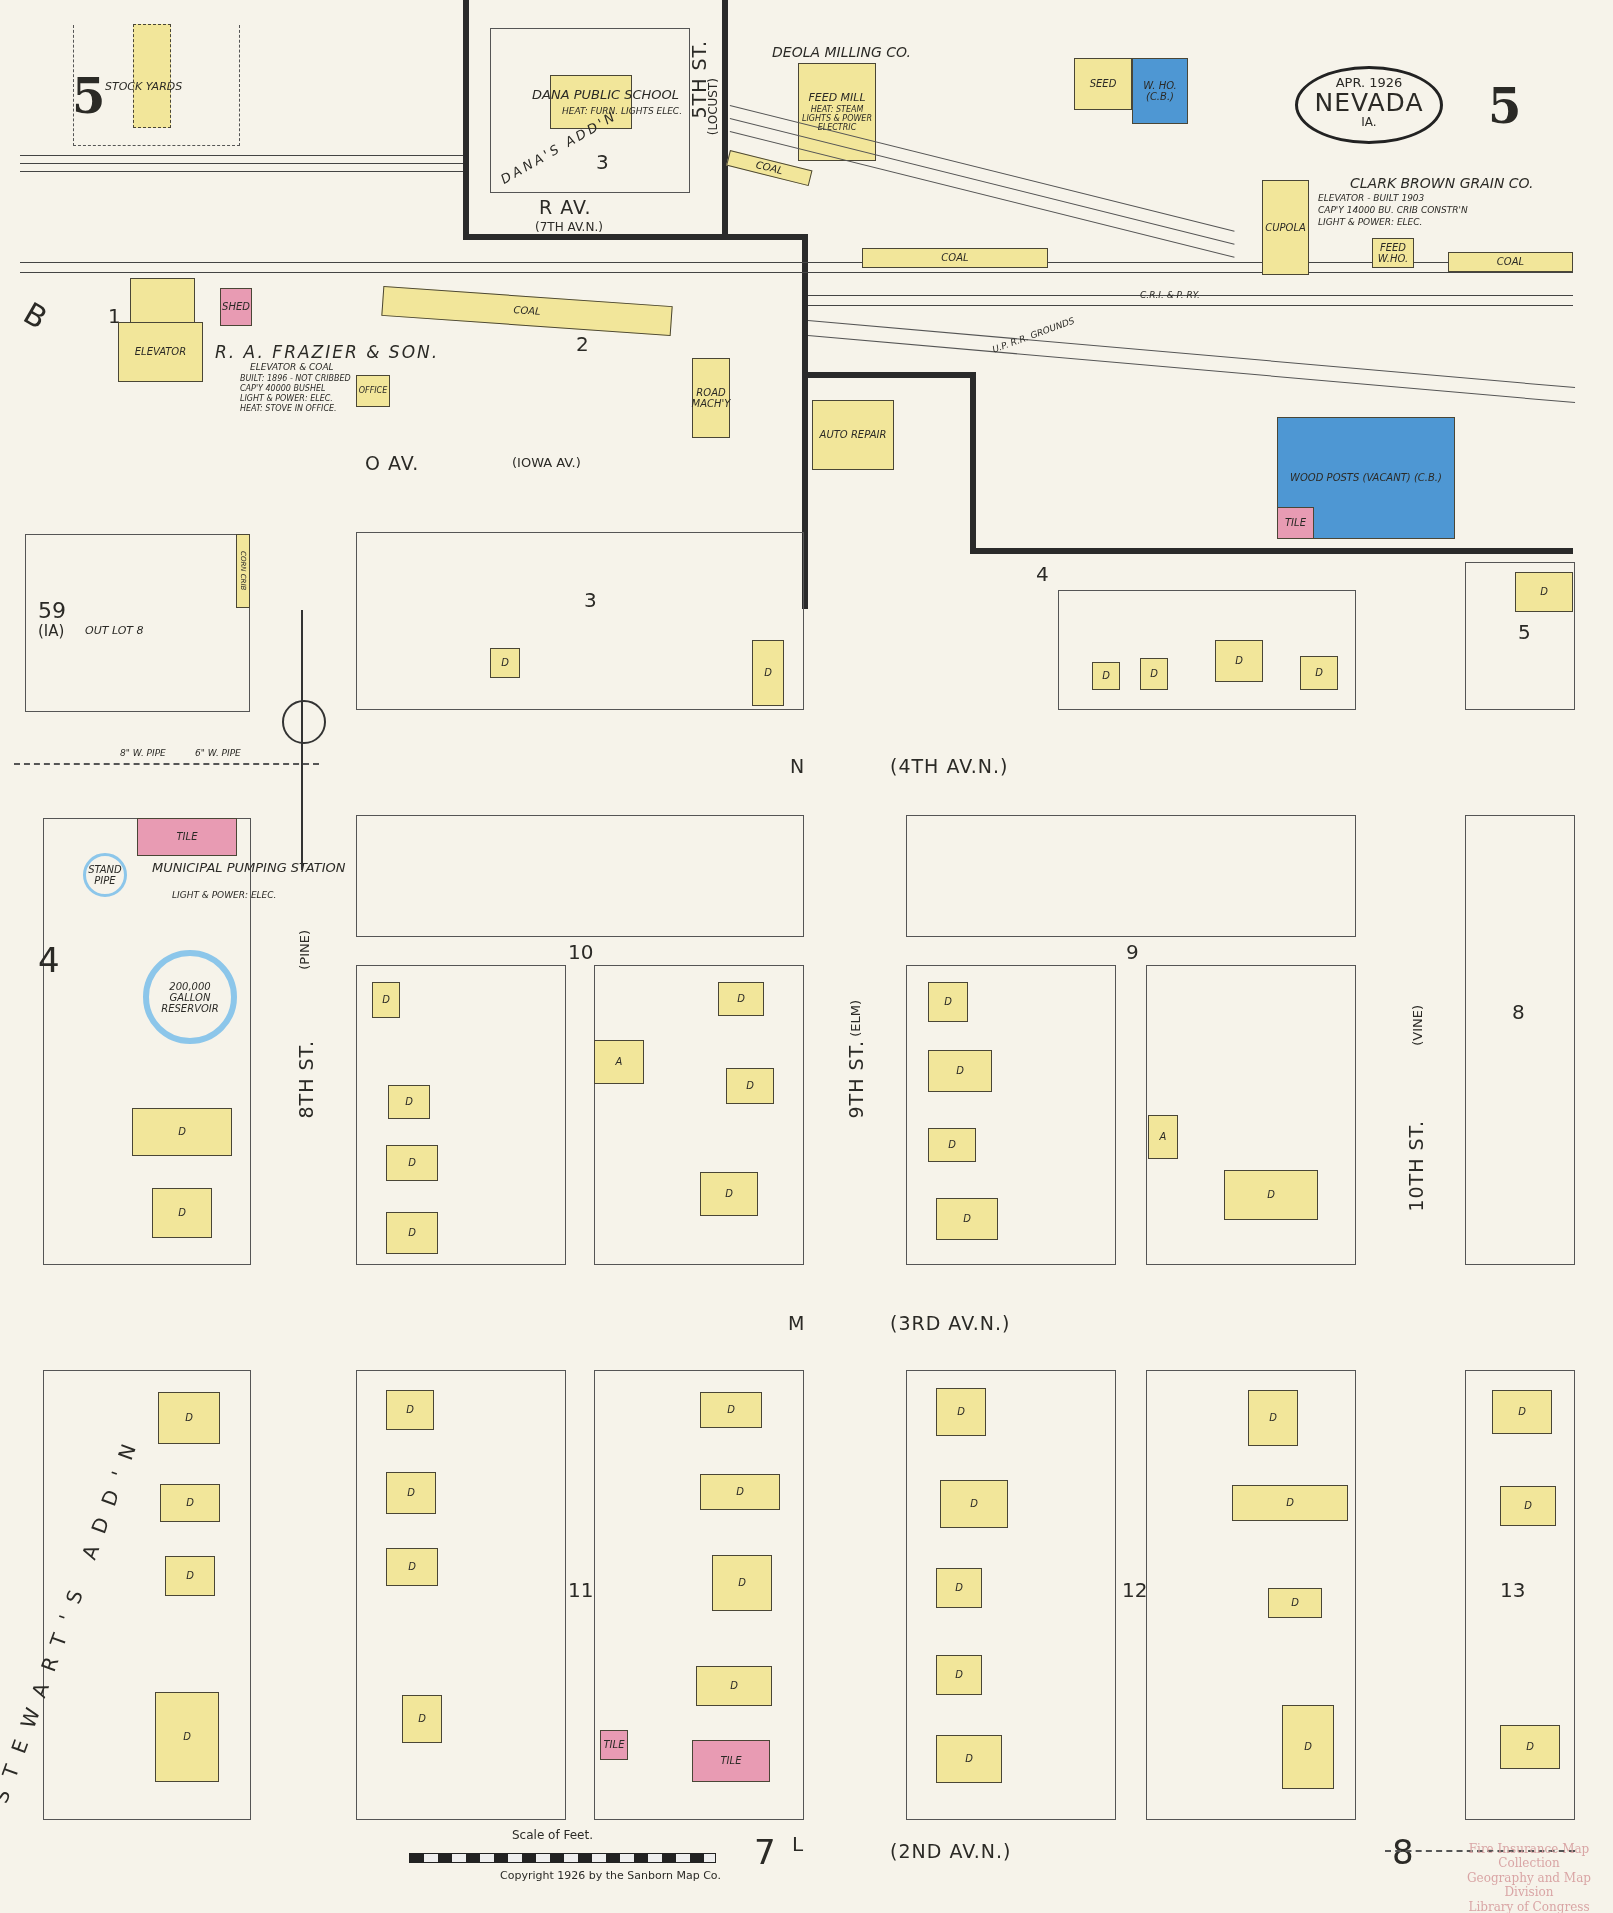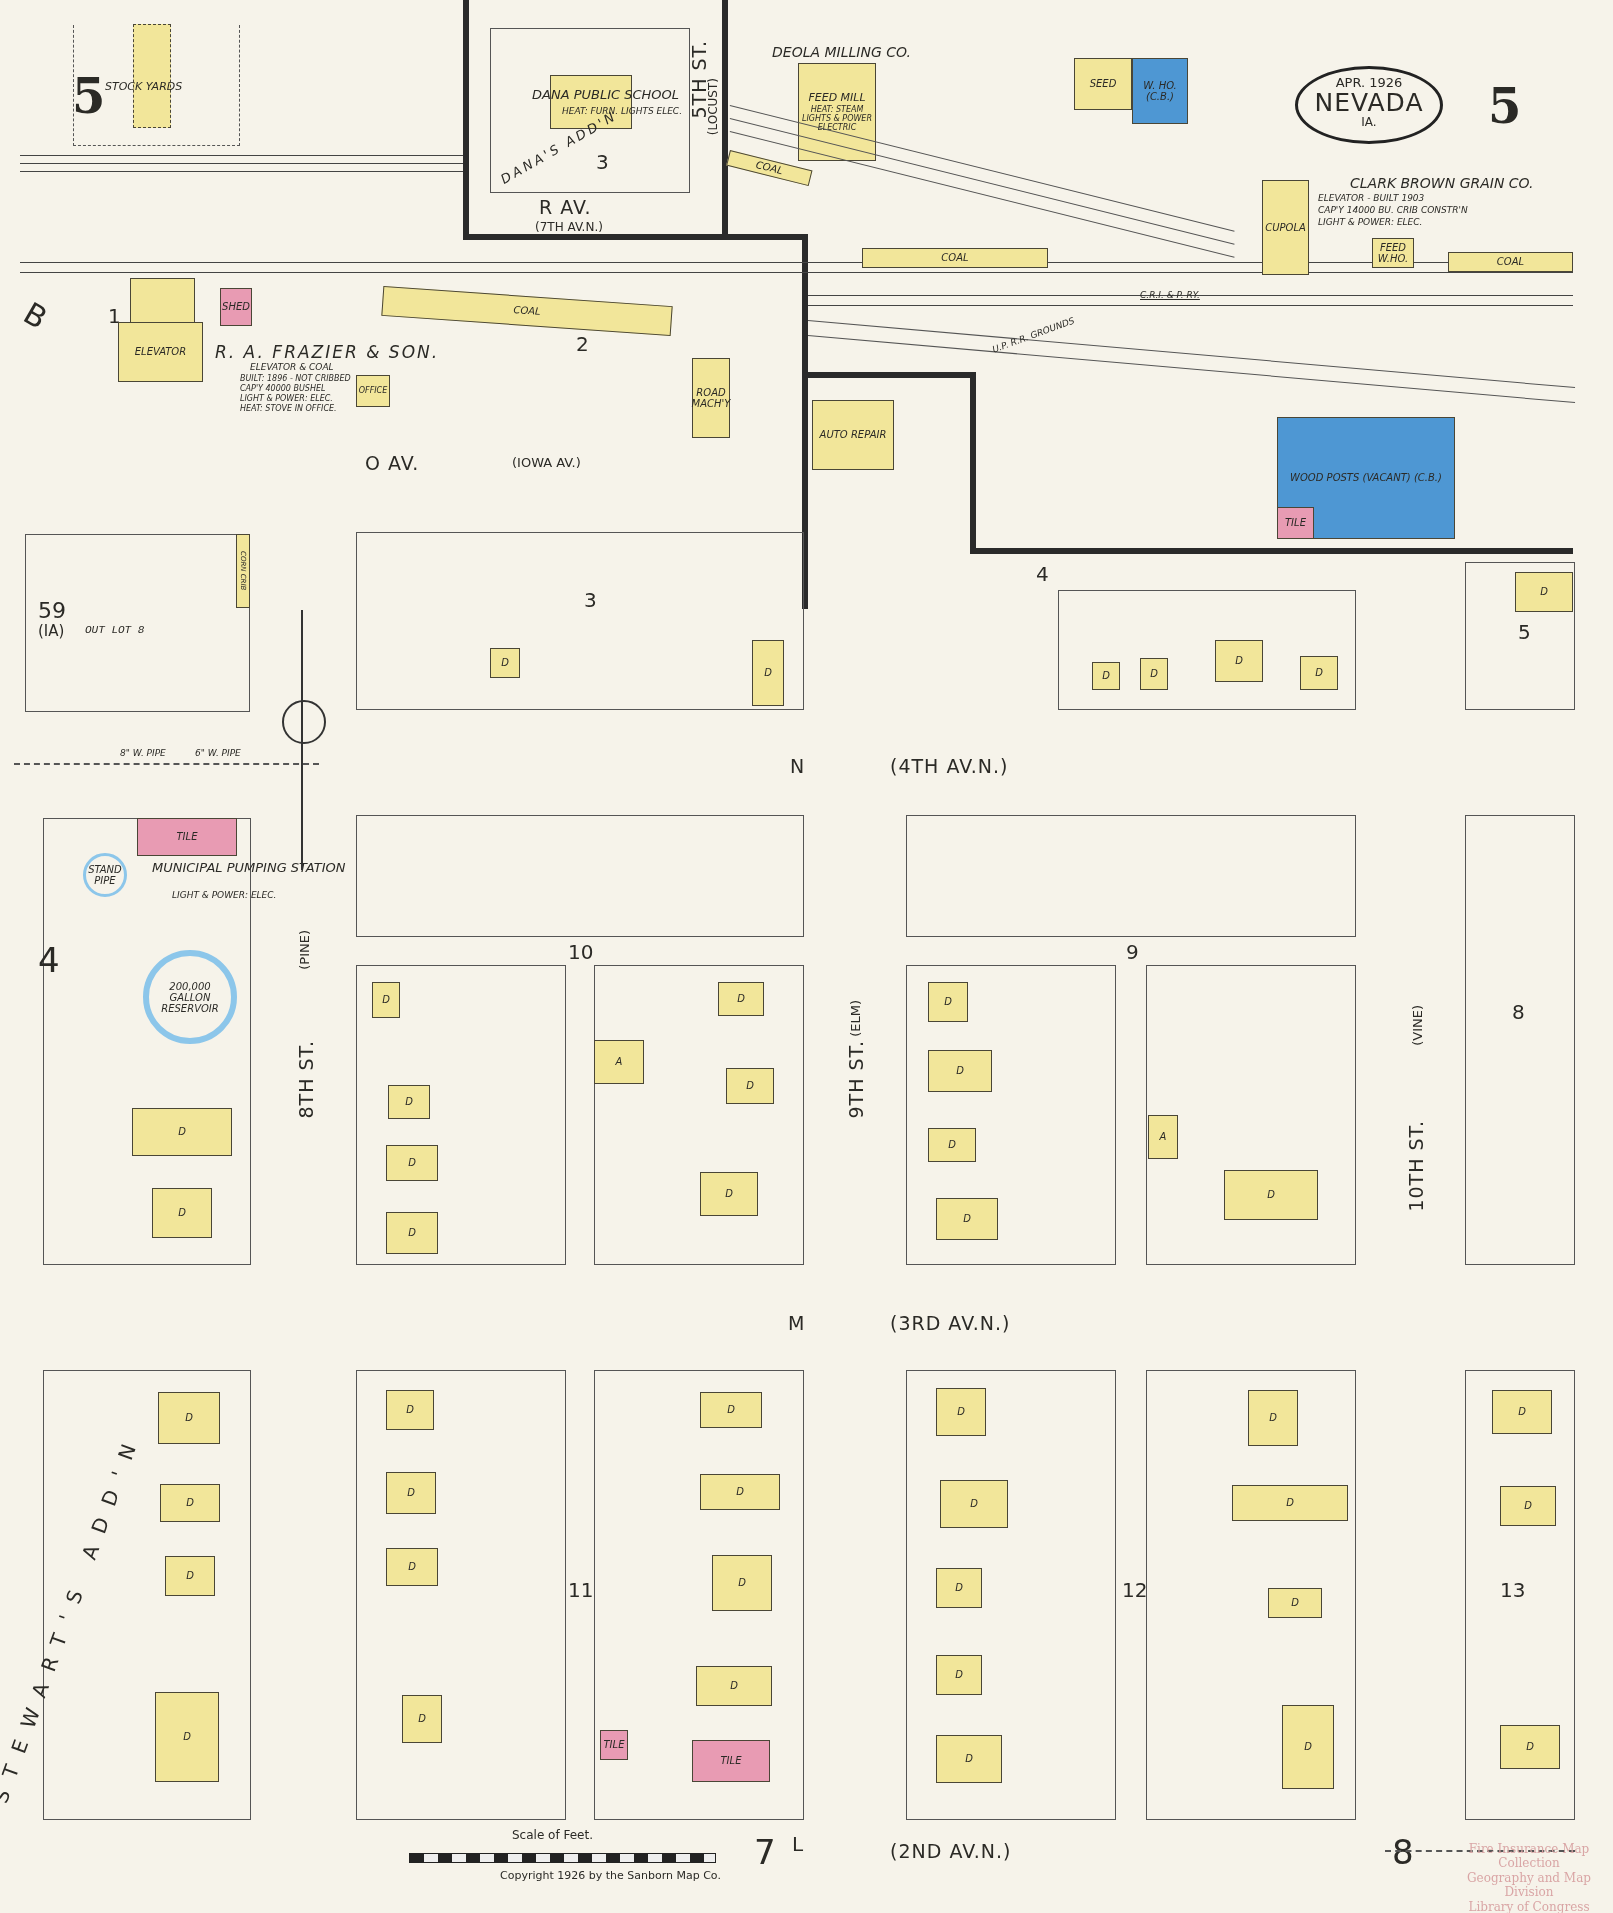--- a/index.html
+++ b/index.html
@@ -75,21 +75,21 @@
 <div class="rail" style="left:730px;top:118px;width:520px;transform:rotate(14deg);"></div>
 <div class="rail" style="left:730px;top:131px;width:520px;transform:rotate(14deg);"></div>
 <div class="bldg" style="left:730px;top:150px;width:85px;height:16px;transform:rotate(14deg);transform-origin:0 0;">COAL</div>
 
 <div class="line" style="left:20px;top:262px;width:1553px;height:1px;"></div>
 <div class="line" style="left:20px;top:272px;width:1553px;height:1px;"></div>
 <div class="line" style="left:808px;top:295px;width:765px;height:1px;"></div>
 <div class="line" style="left:808px;top:305px;width:765px;height:1px;"></div>
 <div class="rail" style="left:808px;top:320px;width:770px;transform:rotate(5deg);"></div>
 <div class="rail" style="left:808px;top:335px;width:770px;transform:rotate(5deg);"></div>
-<div class="label small" style="left:1140px;top:290px;font-size:9px;text-decoration:underline;">C.R.I. &amp; P. RY.</div>
+<div class="label small" style="left:1140px;top:290px;font-size:9px;">C.R.I. &amp; P. RY.</div>
 <div class="label small" style="left:990px;top:330px;font-size:9px;transform:rotate(-20deg);">U.P. R.R. GROUNDS</div>
 
 <div class="bldg" style="left:862px;top:248px;width:186px;height:20px;">COAL</div>
 
 <div class="label" style="left:1310px;top:175px;font-size:14px;margin-left:40px;">CLARK BROWN GRAIN CO.</div>
 <div class="label small" style="left:1318px;top:193px;font-size:9px;">ELEVATOR - BUILT 1903</div>
 <div class="label small" style="left:1318px;top:205px;font-size:9px;">CAP'Y 14000 BU. CRIB CONSTR'N</div>
 <div class="label small" style="left:1318px;top:217px;font-size:9px;">LIGHT &amp; POWER: ELEC.</div>
 <div class="bldg" style="left:1262px;top:180px;width:47px;height:95px;">CUPOLA</div>
 <div class="bldg" style="left:1372px;top:238px;width:42px;height:30px;">FEED W.HO.</div>
@@ -113,21 +113,21 @@
 <div class="bldg" style="left:812px;top:400px;width:82px;height:70px;">AUTO REPAIR</div>
 <div class="bldg blue" style="left:1277px;top:417px;width:178px;height:122px;">WOOD POSTS (VACANT) (C.B.)</div>
 <div class="bldg pink" style="left:1277px;top:507px;width:37px;height:32px;">TILE</div>
 
 <div class="street" style="left:365px;top:452px;">O AV.</div>
 <div class="label" style="left:512px;top:455px;font-size:13px;font-style:normal;">(IOWA AV.)</div>
 
 <div class="lot" style="left:25px;top:534px;width:225px;height:178px;"></div>
 <div class="blknum" style="left:38px;top:598px;font-size:22px;">59</div>
 <div class="label" style="left:38px;top:622px;font-size:15px;font-style:normal;">(IA)</div>
-<div class="label small" style="left:85px;top:624px;font-family:Liberation Mono, monospace;">OUT LOT 8</div>
+<div class="label small" style="left:85px;top:624px;">OUT LOT 8</div>
 <div class="bldg" style="left:236px;top:534px;width:14px;height:74px;font-size:7px;writing-mode:vertical-rl;">CORN CRIB</div>
 
 <div class="lot" style="left:356px;top:532px;width:448px;height:178px;"></div>
 <div class="blknum" style="left:584px;top:588px;">3</div>
 <div class="bldg" style="left:490px;top:648px;width:30px;height:30px;">D</div>
 <div class="bldg" style="left:752px;top:640px;width:32px;height:66px;">D</div>
 
 <div class="lot" style="left:1058px;top:590px;width:298px;height:120px;"></div>
 <div class="blknum" style="left:1036px;top:562px;">4</div>
 <div class="bldg" style="left:1092px;top:662px;width:28px;height:28px;">D</div>

